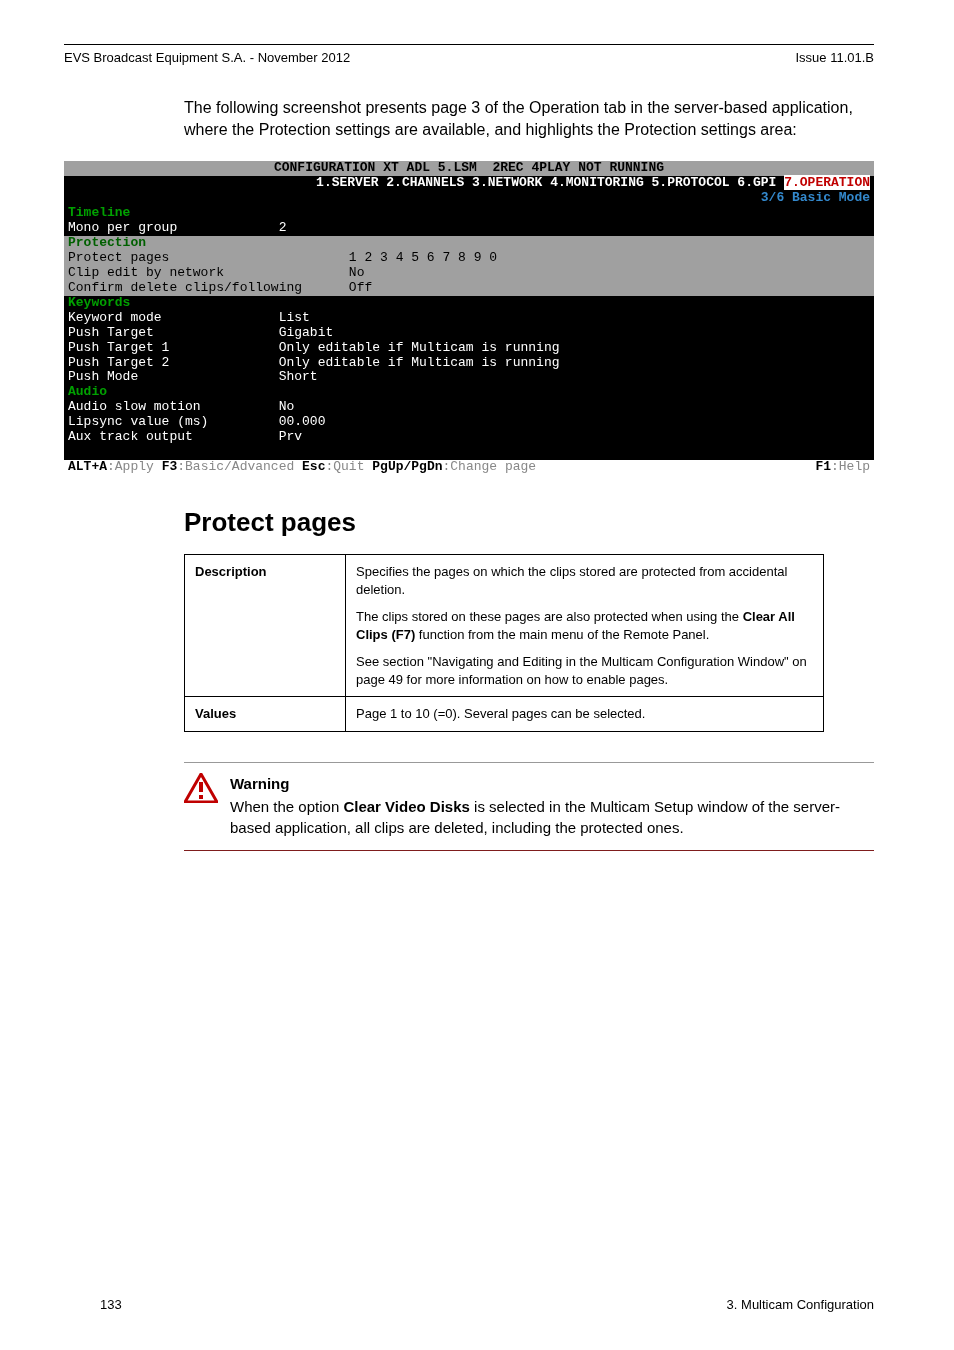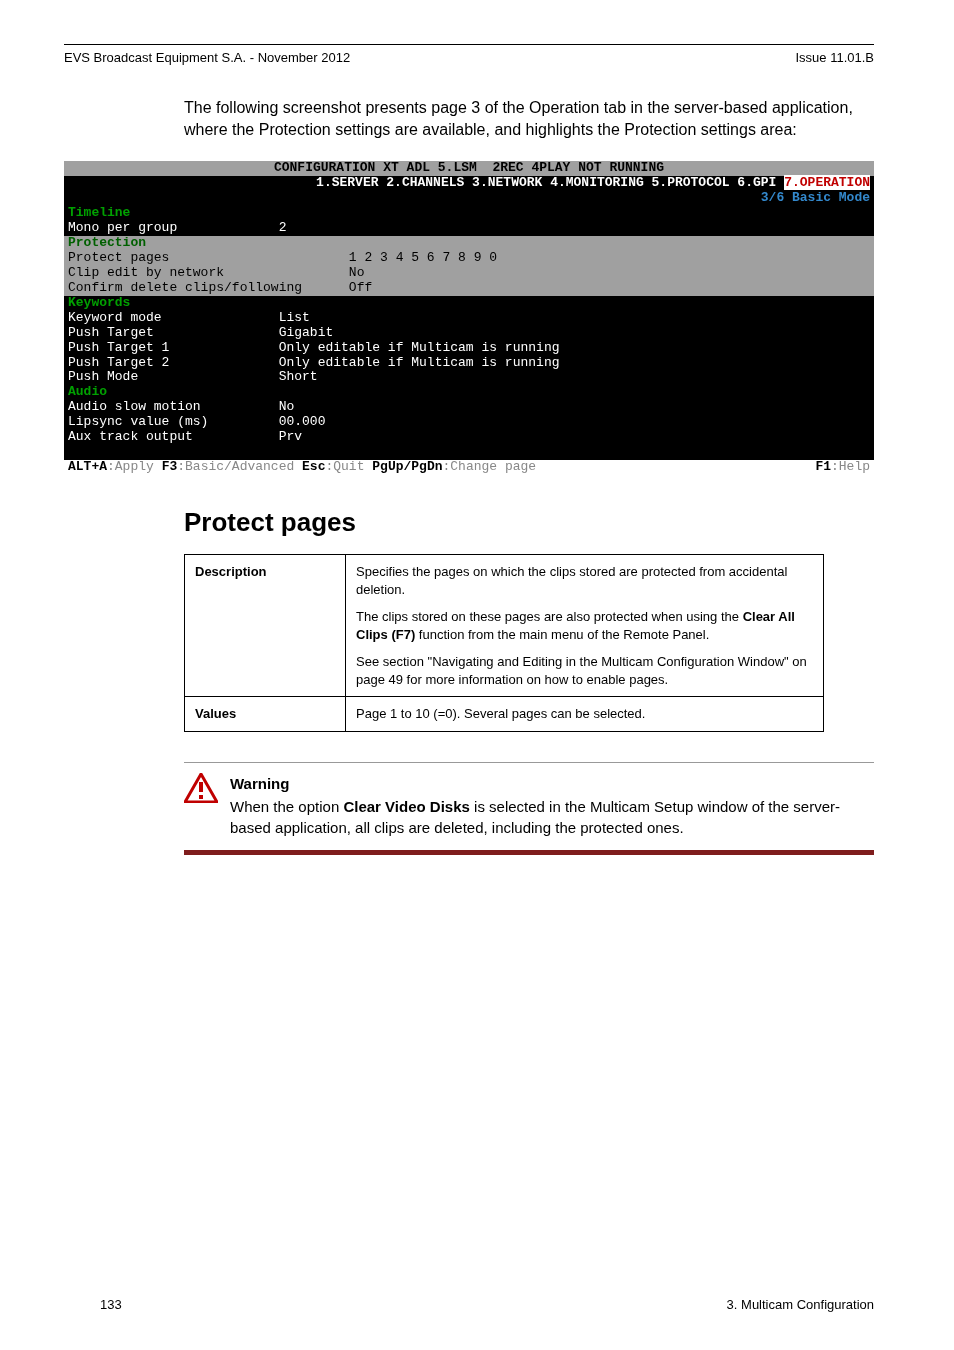--- a/index.html
+++ b/index.html
@@ -22,21 +22,21 @@
   .footer-term b{color:#000;}
 
   h2.sect{font-size:26px;font-weight:bold;margin:30px 0 14px 120px;}
 
   table.desc{border-collapse:collapse;width:640px;margin-left:120px;font-size:13px;}
   table.desc td{border:1px solid #000;padding:8px 10px;vertical-align:top;}
   table.desc td.k{width:140px;font-weight:bold;}
   table.desc p{margin:0 0 10px 0;}
   table.desc p:last-child{margin-bottom:0;}
 
-  .warnbox{margin:30px 0 0 120px;border-top:1px solid #999;border-bottom:5px solid #7f1d1d;padding:10px 0 12px 0;display:flex;gap:12px;}
+  .warnbox{margin:30px 0 0 120px;border-top:1px solid #999;border-bottom:1px solid #7f1d1d;padding:10px 0 12px 0;display:flex;gap:12px;}
   .warnbox .icon{flex:0 0 auto;}
   .warnbox .txt{flex:1 1 auto;font-size:15px;line-height:1.4;}
   .warnbox .title{font-weight:bold;margin-bottom:2px;}
 
   .pgfoot{position:absolute;bottom:40px;left:100px;right:80px;display:flex;justify-content:space-between;font-size:13px;}
 </style>
 </head>
 <body>
 
 <div class="page">

